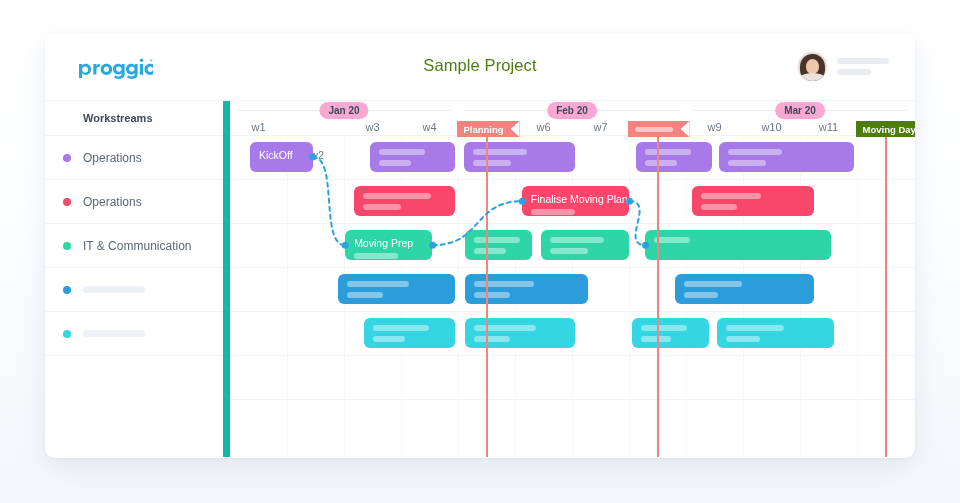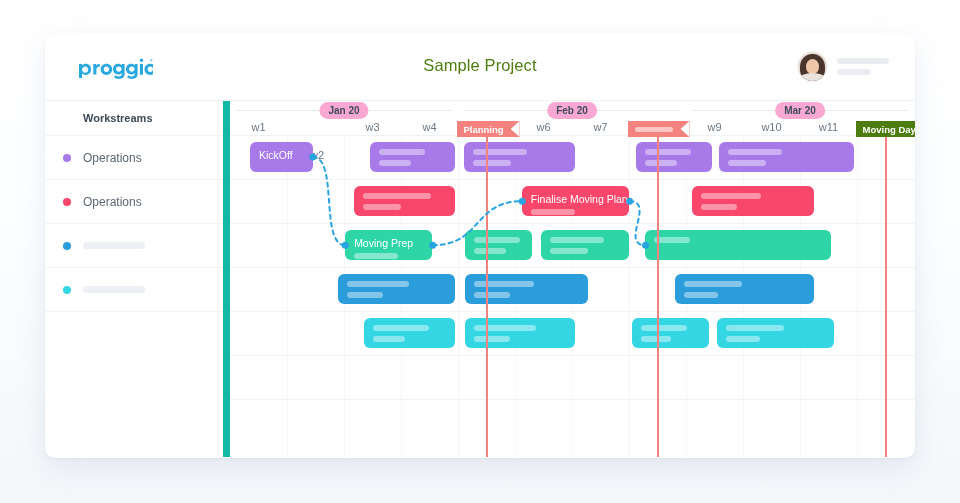--- a/index.html
+++ b/index.html
@@ -221,20 +221,24 @@
       <div id="left-col">
         <div id="ws-header">Workstreams</div>
         <div id="ws-rows">
             <div class="ws-row">
               <div class="ws-dot" style="background: rgb(167, 121, 233);"></div>
               <div class="ws-label">Operations</div>
             </div>
             <div class="ws-row">
               <div class="ws-dot" style="background: rgb(249, 70, 107);"></div>
               <div class="ws-label">Operations</div>
+            </div>
+            <div class="ws-row">
+              <div class="ws-dot" style="background: rgb(46, 214, 167);"></div>
+              <div class="ws-label">IT &amp; Communication</div>
             </div>
             <div class="ws-row">
               <div class="ws-dot" style="background: rgb(44, 157, 219);"></div>
               <div class="ws-ph"></div>
             </div>
             <div class="ws-row">
               <div class="ws-dot" style="background: rgb(52, 214, 227);"></div>
               <div class="ws-ph"></div>
             </div>
             <div class="ws-row"></div>

